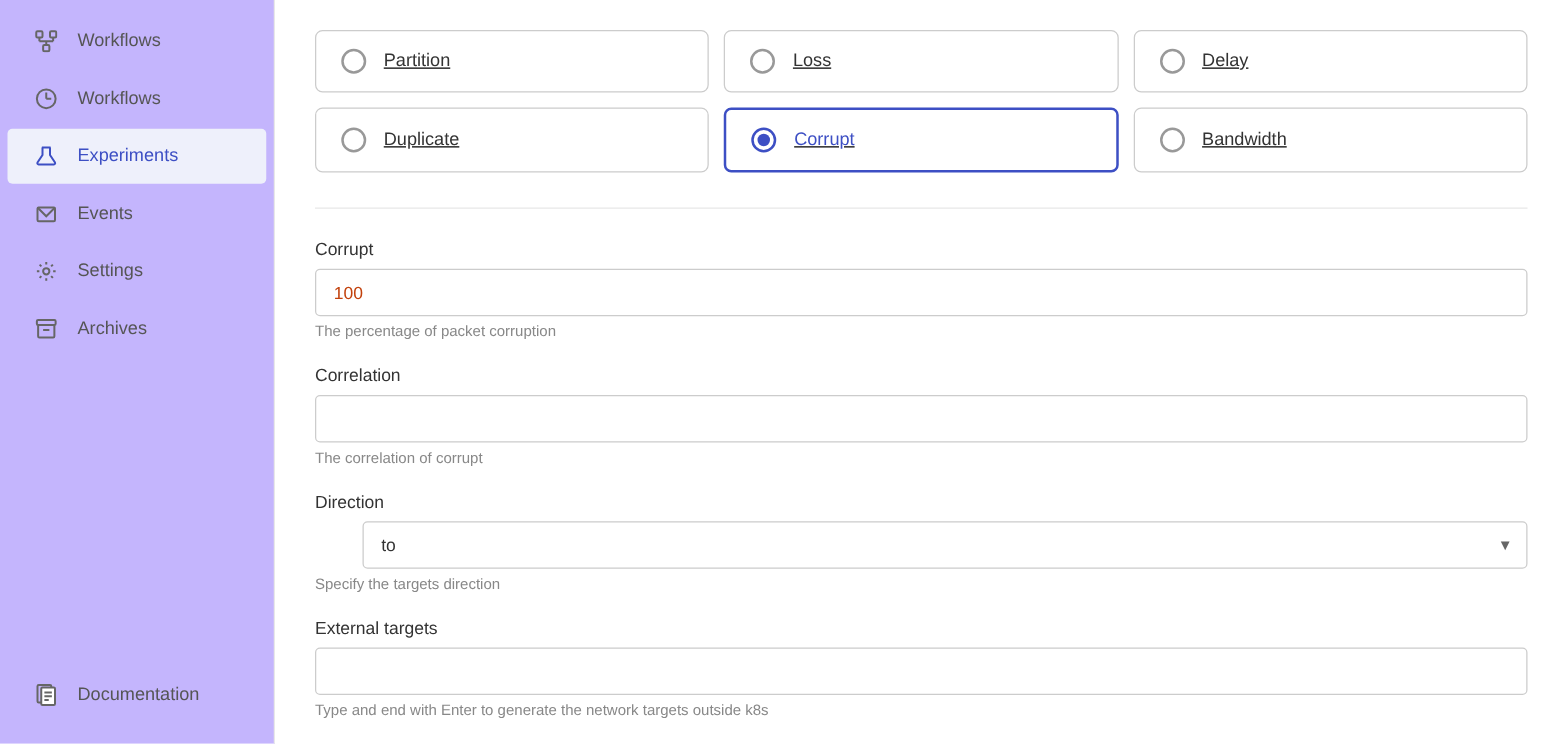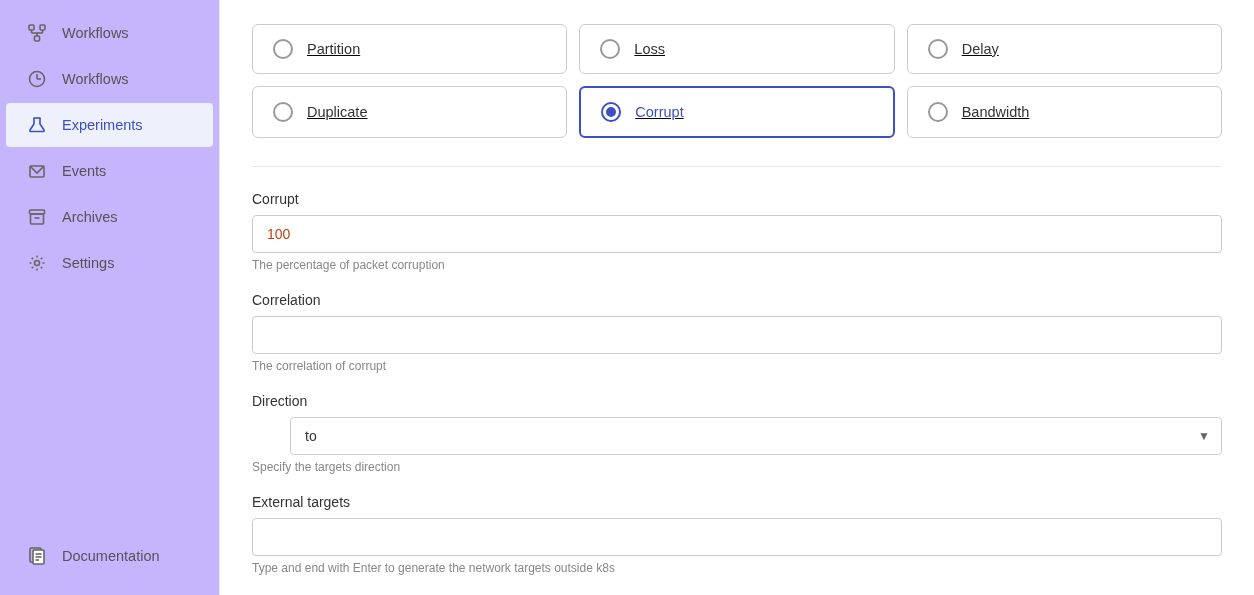--- a/index.html
+++ b/index.html
@@ -205,36 +205,36 @@
         <polyline points="2,4 9,11 16,4"></polyline>
         <rect x="2" y="4" width="14" height="11" rx="1"></rect>
       </svg>
     </span>
     <span class="sidebar-label">Events</span>
   </div>
 
   <div class="sidebar-item">
     <span class="sidebar-icon">
       <svg width="18" height="18" viewBox="0 0 18 18" fill="none" stroke="currentColor" stroke-width="1.6">
+        <circle cx="9" cy="9" r="2.5"></circle>
+        <path d="M9 1.5v2M9 14.5v2M1.5 9h2M14.5 9h2M3.7 3.7l1.4 1.4M12.9 12.9l1.4 1.4M14.3 3.7l-1.4 1.4M5.1 12.9l-1.4 1.4"></path>
+      </svg>
+    </span>
+    <span class="sidebar-label">Settings</span>
+  </div>
+
+  <div class="sidebar-item">
+    <span class="sidebar-icon">
+      <svg width="18" height="18" viewBox="0 0 18 18" fill="none" stroke="currentColor" stroke-width="1.6">
         <rect x="1.5" y="2" width="15" height="4" rx="1"></rect>
         <rect x="2.5" y="6" width="13" height="10" rx="1"></rect>
         <line x1="6.5" y1="10" x2="11.5" y2="10"></line>
       </svg>
     </span>
     <span class="sidebar-label">Archives</span>
-  </div>
-
-  <div class="sidebar-item">
-    <span class="sidebar-icon">
-      <svg width="18" height="18" viewBox="0 0 18 18" fill="none" stroke="currentColor" stroke-width="1.6">
-        <circle cx="9" cy="9" r="2.5"></circle>
-        <path d="M9 1.5v2M9 14.5v2M1.5 9h2M14.5 9h2M3.7 3.7l1.4 1.4M12.9 12.9l1.4 1.4M14.3 3.7l-1.4 1.4M5.1 12.9l-1.4 1.4"></path>
-      </svg>
-    </span>
-    <span class="sidebar-label">Settings</span>
   </div>
 
   <div class="sidebar-bottom">
     <div class="sidebar-item">
       <span class="sidebar-icon">
         <svg width="18" height="18" viewBox="0 0 18 18" fill="none" stroke="currentColor" stroke-width="1.6">
           <rect x="2" y="1" width="11" height="14" rx="1"></rect>
           <rect x="5" y="3" width="11" height="14" rx="1" fill="white" stroke="currentColor"></rect>
           <line x1="7.5" y1="7" x2="13.5" y2="7"></line>
           <line x1="7.5" y1="10" x2="13.5" y2="10"></line>

